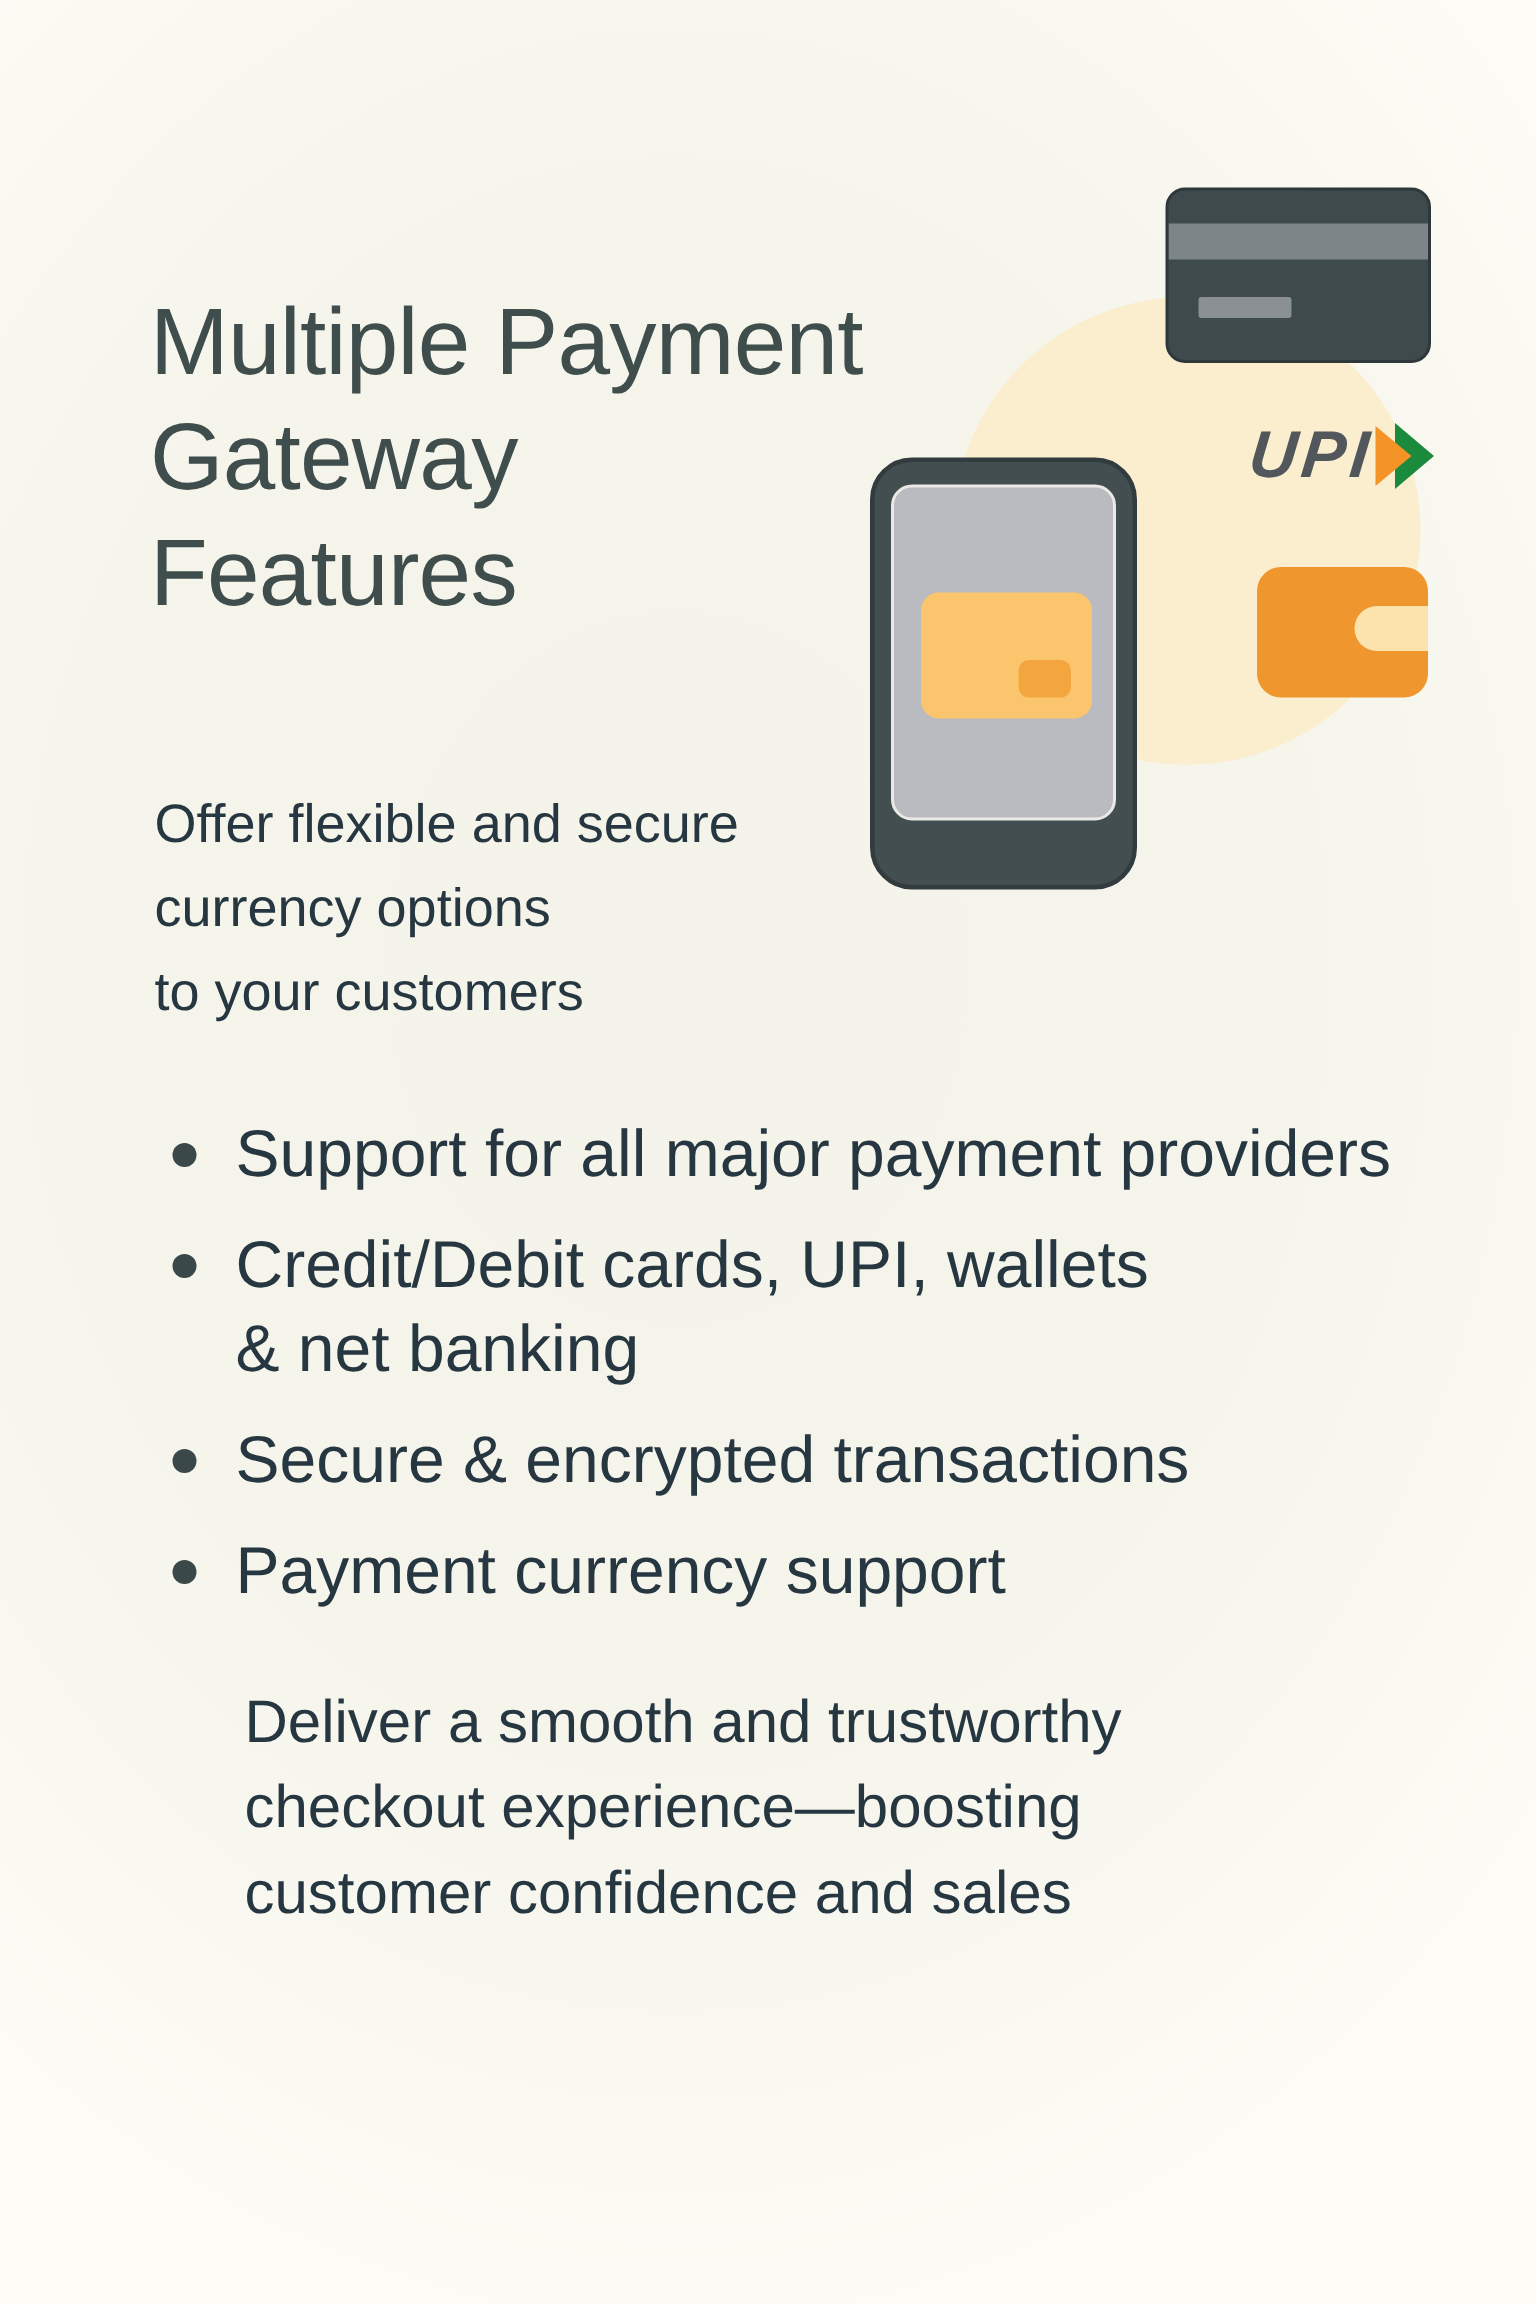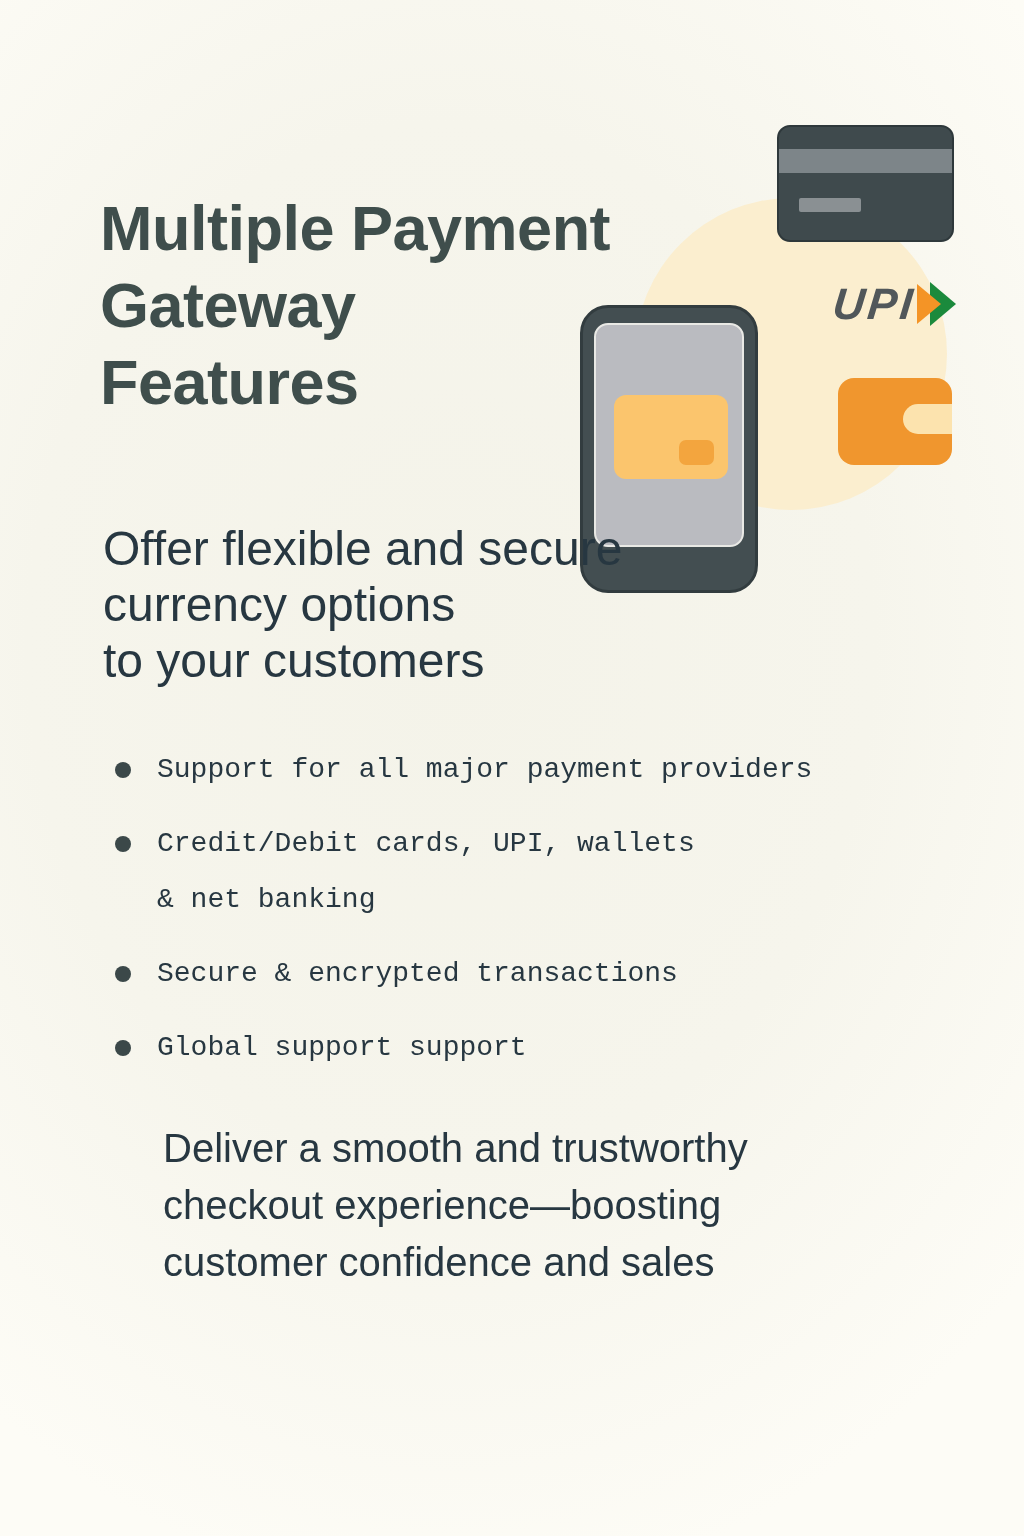--- a/index.html
+++ b/index.html
@@ -34,24 +34,24 @@
 
   
   .phone{left:580px;top:305px;width:178px;height:288px;background:#434e51;
     border:3px solid #323c3f;border-radius:28px;box-sizing:border-box;}
   .phone-screen{position:absolute;left:11px;top:15px;width:150px;height:224px;
     background:#babbc0;border:2px solid #e9e9e5;border-radius:14px;box-sizing:border-box;}
   .screen-card{position:absolute;left:18px;top:70px;width:114px;height:84px;background:#fbc56d;border-radius:12px;}
   .chip{position:absolute;right:14px;bottom:14px;width:35px;height:25px;background:#f3a53e;border-radius:7px;}
 
   
-  .heading{left:100px;top:190px;font-size:63px;line-height:77px;font-weight:700;
+  .heading{left:100px;top:190px;font-size:63px;line-height:77px;font-weight:400;
     color:#3f4e4c;letter-spacing:-0.5px;}
-  .subtitle{left:103px;top:521px;font-size:48px;line-height:56px;color:#273741;}
-  .features{left:115px;top:742px;font-size:28px;line-height:56px;color:#273741;font-family:Liberation Mono, monospace;}
+  .subtitle{left:103px;top:521px;font-size:36px;line-height:56px;color:#273741;}
+  .features{left:115px;top:742px;font-size:44px;line-height:56px;color:#273741;}
   .feature-item{display:flex;margin-bottom:18px;}
   .bullet-dot{flex:0 0 16px;width:16px;height:16px;border-radius:50%;background:#3b4849;margin:20px 26px 0 0;}
   .footer-note{left:163px;top:1120px;font-size:40px;line-height:57px;color:#273741;}
 </style>
 </head>
 <body>
 
 <div class="canvas">
 
   <div class="abs circle"></div>
@@ -109,21 +109,21 @@
     </div>
     <div class="feature-item">
       <span class="bullet-dot"></span>
       <span>
         <div>Secure &amp; encrypted transactions</div>
       </span>
     </div>
     <div class="feature-item">
       <span class="bullet-dot"></span>
       <span>
-        <div>Global support support</div>
+        <div>Payment currency support</div>
       </span>
     </div>
   </div>
 
   <div class="abs footer-note">
     <div>Deliver a smooth and trustworthy</div>
     <div>checkout experience—boosting</div>
     <div>customer confidence and sales</div>
   </div>
 

